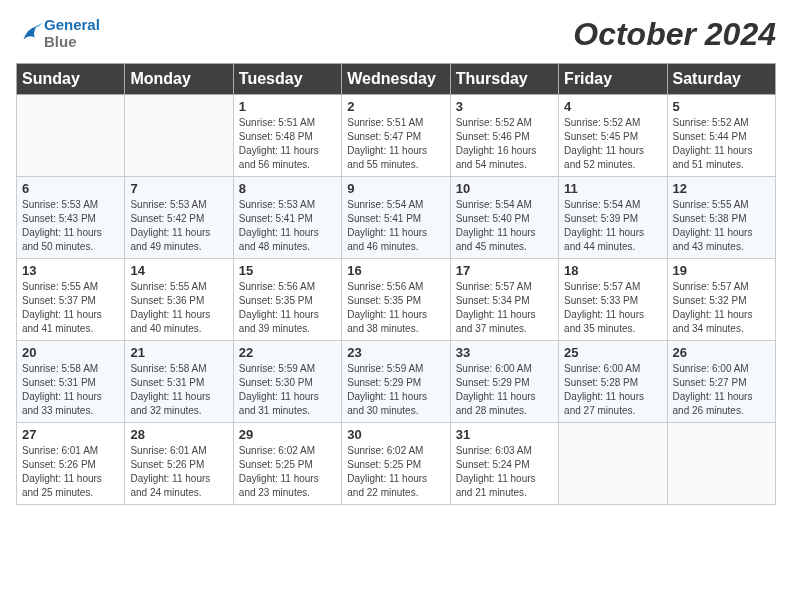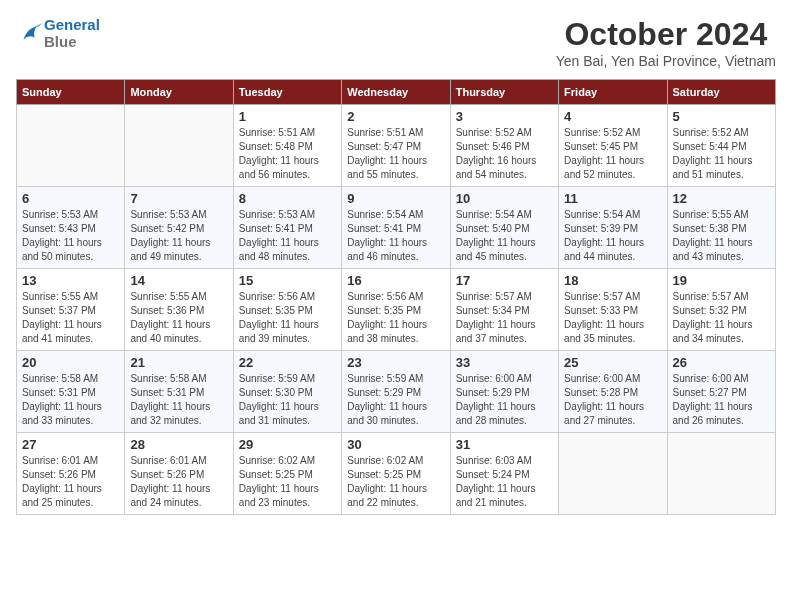--- a/index.html
+++ b/index.html
@@ -18,42 +18,43 @@
     }
     .logo {
       display: flex;
       align-items: center;
     }
     .logo-bird {
       width: 28px;
       height: 28px;
     }
     .title-block {
-      text-align: center;
+      text-align: right;
+      font-style: italic;
     }
     .month-title {
       font-size: 32px;
       font-weight: bold;
       color: #333;
     }
     .subtitle {
       font-size: 14px;
       color: #555;
     }
     table {
       width: 100%;
       border-collapse: collapse;
       table-layout: fixed;
     }
     th {
-      background-color: #7f1d1d;
+      background-color: #404040;
       color: #fff;
       text-align: left;
       padding: 6px 5px;
-      font-size: 11px;
+      font-size: 16px;
       border: 1px solid #aaa;
     }
     td {
       vertical-align: top;
       padding: 4px 5px;
       border: 1px solid #ccc;
       font-size: 10.5px;
       color: #333;
       height: 80px;
       background: #fff;
@@ -86,21 +87,20 @@
       <path d="M8 22 Q12 10 22 8 Q18 14 20 20 Q14 16 8 22Z" fill="#1a6eb5"></path>
       <path d="M20 8 Q26 6 28 4 Q24 10 20 8Z" fill="#4aabdb"></path>
     </svg>
     <div>
       <div style="font-size:15px;font-weight:bold;color:#1a6eb5;">General</div>
       <div style="font-size:15px;font-weight:bold;color:#737373;">Blue</div>
     </div>
   </div>
   <div class="title-block">
     <div class="month-title">October 2024</div>
-    <div class="subtitle">Yen Bai, Yen Bai Province, Vietnam</div>
   </div>
 </div>
 
 <table>
   <thead>
     <tr id="header-row">
         <th>Sunday</th>
         <th>Monday</th>
         <th>Tuesday</th>
         <th>Wednesday</th>

